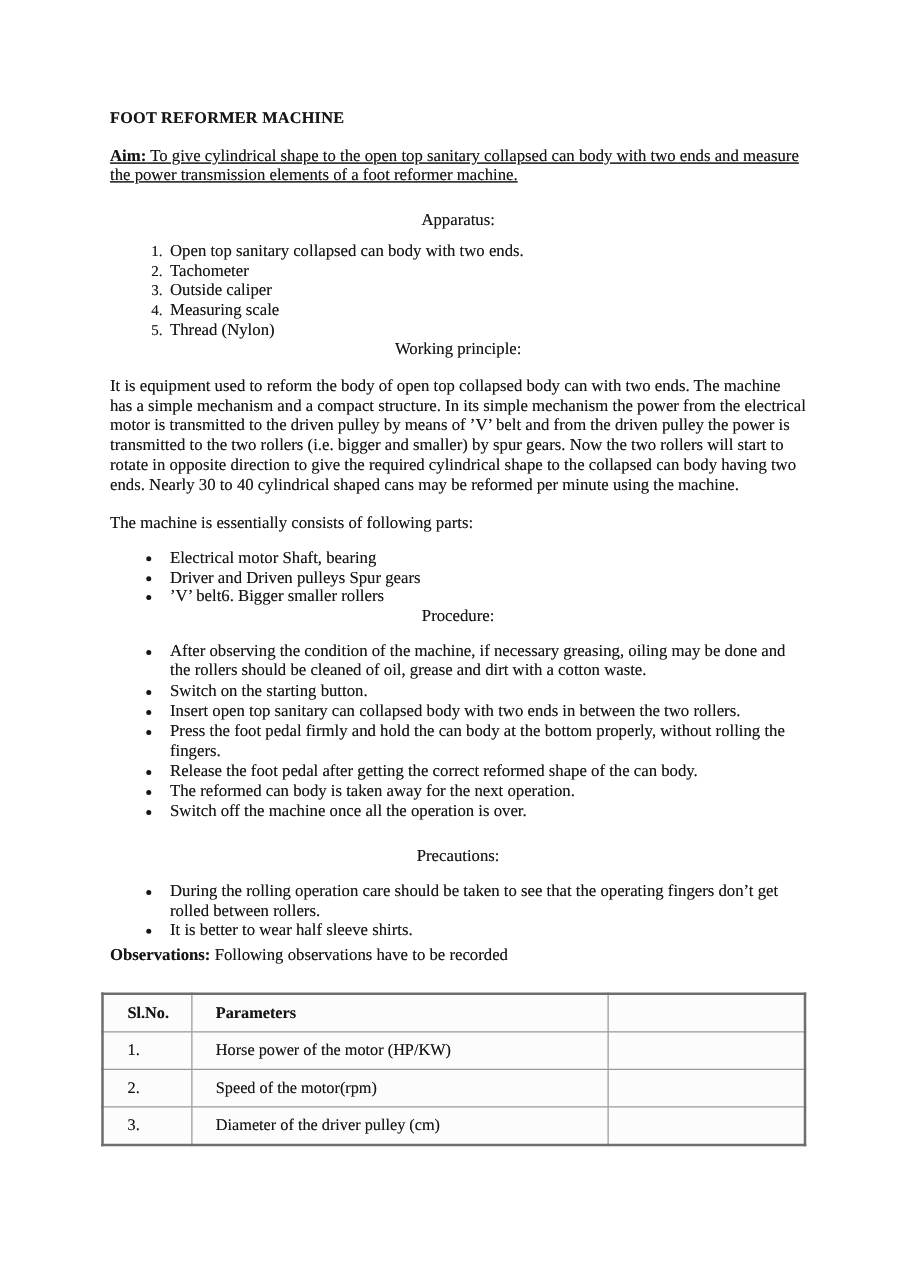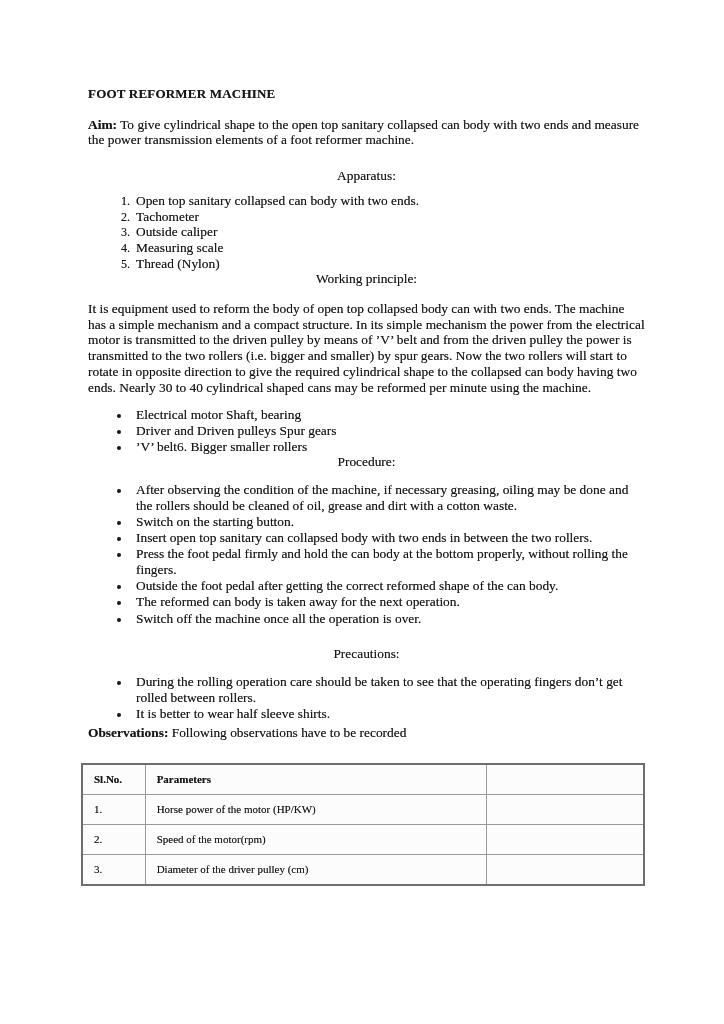--- a/index.html
+++ b/index.html
@@ -30,21 +30,21 @@
     line-height: 15.7px;
     text-shadow: 0 0 0.45px rgba(20,20,20,0.55);
   }
   .doc-title {
     font-size: 13px;
     font-weight: bold;
     margin: 0 0 0 0;
     letter-spacing: 0.2px;
   }
   p { margin: 0; }
-  .aim-para { margin-top: 15px; }
+  .aim-para { margin-top: 15px; text-decoration: underline; }
   .section-heading {
     font-weight: normal;
     margin-top: 20px;
     text-align: center;
   }
   .heading-tight { margin-top: 0; }
   ol.apparatus-list {
     margin: 9px 0 0 0;
     padding-left: 45px;
   }
@@ -72,22 +72,22 @@
     border-collapse: collapse;
     width: 564px;
     margin-left: -7px;
     margin-top: 22px;
     background: #fcfcfc;
     border: 2px solid #6e6e6e;
   }
   table.obs-table td, table.obs-table th {
     border: 1px solid #999999;
     height: 29px;
-    padding: 0 10px 0 11px;
-    font-size: 11px;
+    padding: 0 10px 0 19px;
+    font-size: 13px;
     font-weight: normal;
     text-align: left;
     vertical-align: middle;
   }
   table.obs-table th { font-weight: bold; }
   .col-slno  { width: 42px; }
   .col-param { width: 348px; }
   .col-value { width: 150px; }
 </style>
 </head>
@@ -107,35 +107,36 @@
       <li>Tachometer</li>
       <li>Outside caliper</li>
       <li>Measuring scale</li>
       <li>Thread (Nylon)</li>
     </ol>
 
     <p class="section-heading heading-tight">Working principle:</p>
 
     <p class="wp-paragraph">It is equipment used to reform the body of open top collapsed body can with two ends. The machine has a simple mechanism and a compact structure. In its simple mechanism the power from the electrical motor is transmitted to the driven pulley by means of ’V’ belt and from the driven pulley the power is transmitted to the two rollers (i.e. bigger and smaller) by spur gears. Now the two rollers will start to rotate in opposite direction to give the required cylindrical shape to the collapsed can body having two ends. Nearly 30 to 40 cylindrical shaped cans may be reformed per minute using the machine.</p>
 
+    <p class="parts-intro">The machine is essentially consists of following parts:</p>
 
     <ul class="bullet-list">
       <li>Electrical motor Shaft, bearing</li>
       <li>Driver and Driven pulleys Spur gears</li>
       <li>’V’ belt6. Bigger smaller rollers</li>
     </ul>
 
     <p class="section-heading heading-tight">Procedure:</p>
 
     <ul class="bullet-list proc-list">
       <li>After observing the condition of the machine, if necessary greasing, oiling may be done and the rollers should be cleaned of oil, grease and dirt with a cotton waste.</li>
       <li>Switch on the starting button.</li>
       <li>Insert open top sanitary can collapsed body with two ends in between the two rollers.</li>
       <li>Press the foot pedal firmly and hold the can body at the bottom properly, without rolling the fingers.</li>
-      <li>Outside the foot pedal after getting the correct reformed shape of the can body.</li>
+      <li>Release the foot pedal after getting the correct reformed shape of the can body.</li>
       <li>The reformed can body is taken away for the next operation.</li>
       <li>Switch off the machine once all the operation is over.</li>
     </ul>
 
     <p class="section-heading precautions-heading">Precautions:</p>
 
     <ul class="bullet-list">
       <li>During the rolling operation care should be taken to see that the operating fingers don’t get rolled between rollers.</li>
       <li>It is better to wear half sleeve shirts.</li>
     </ul>

